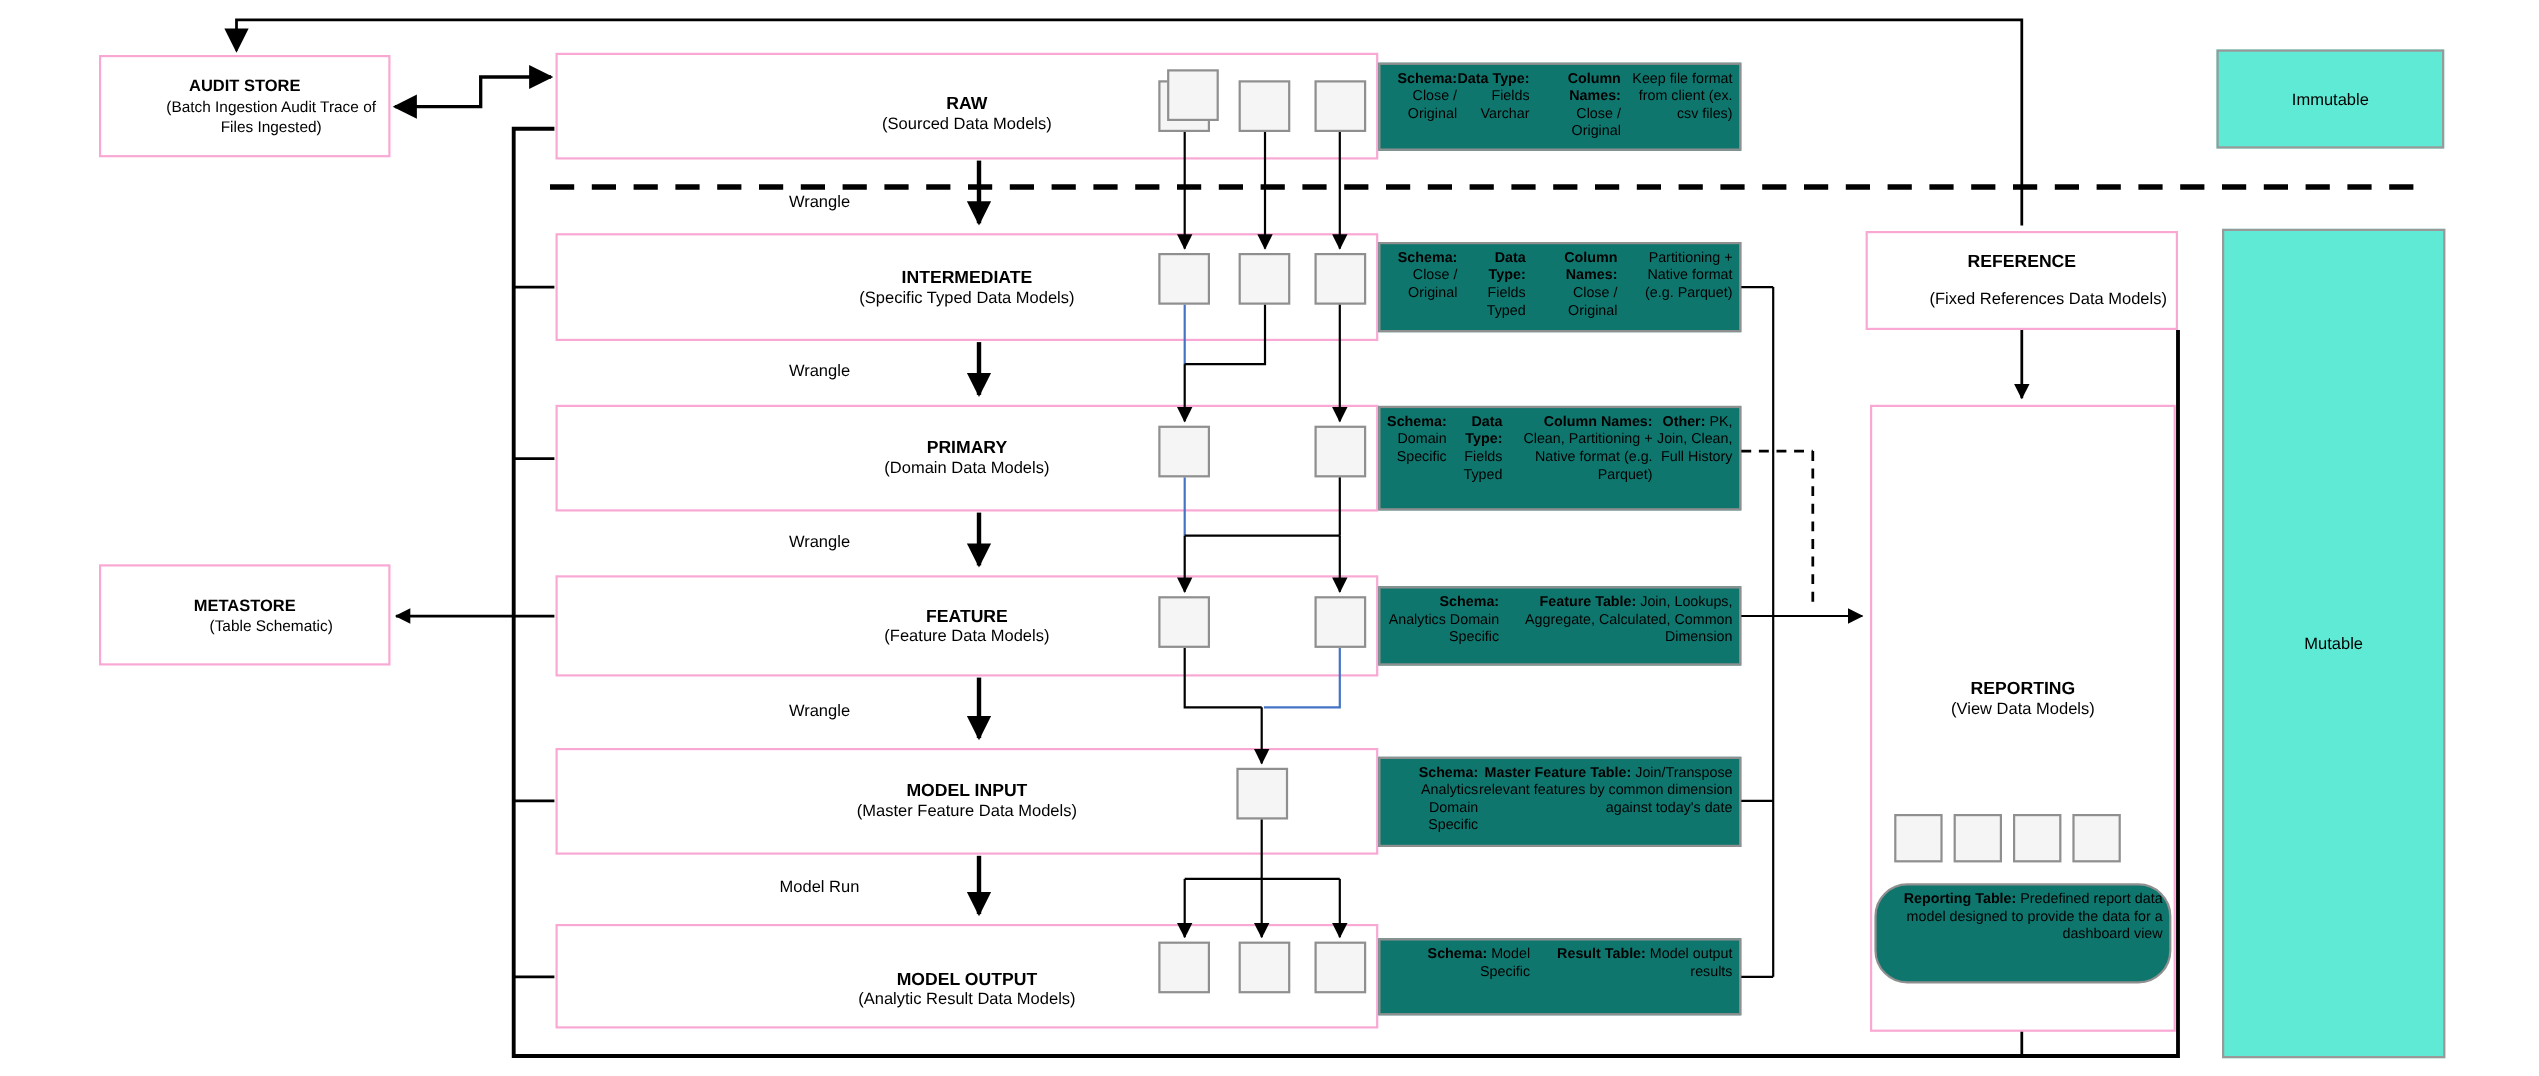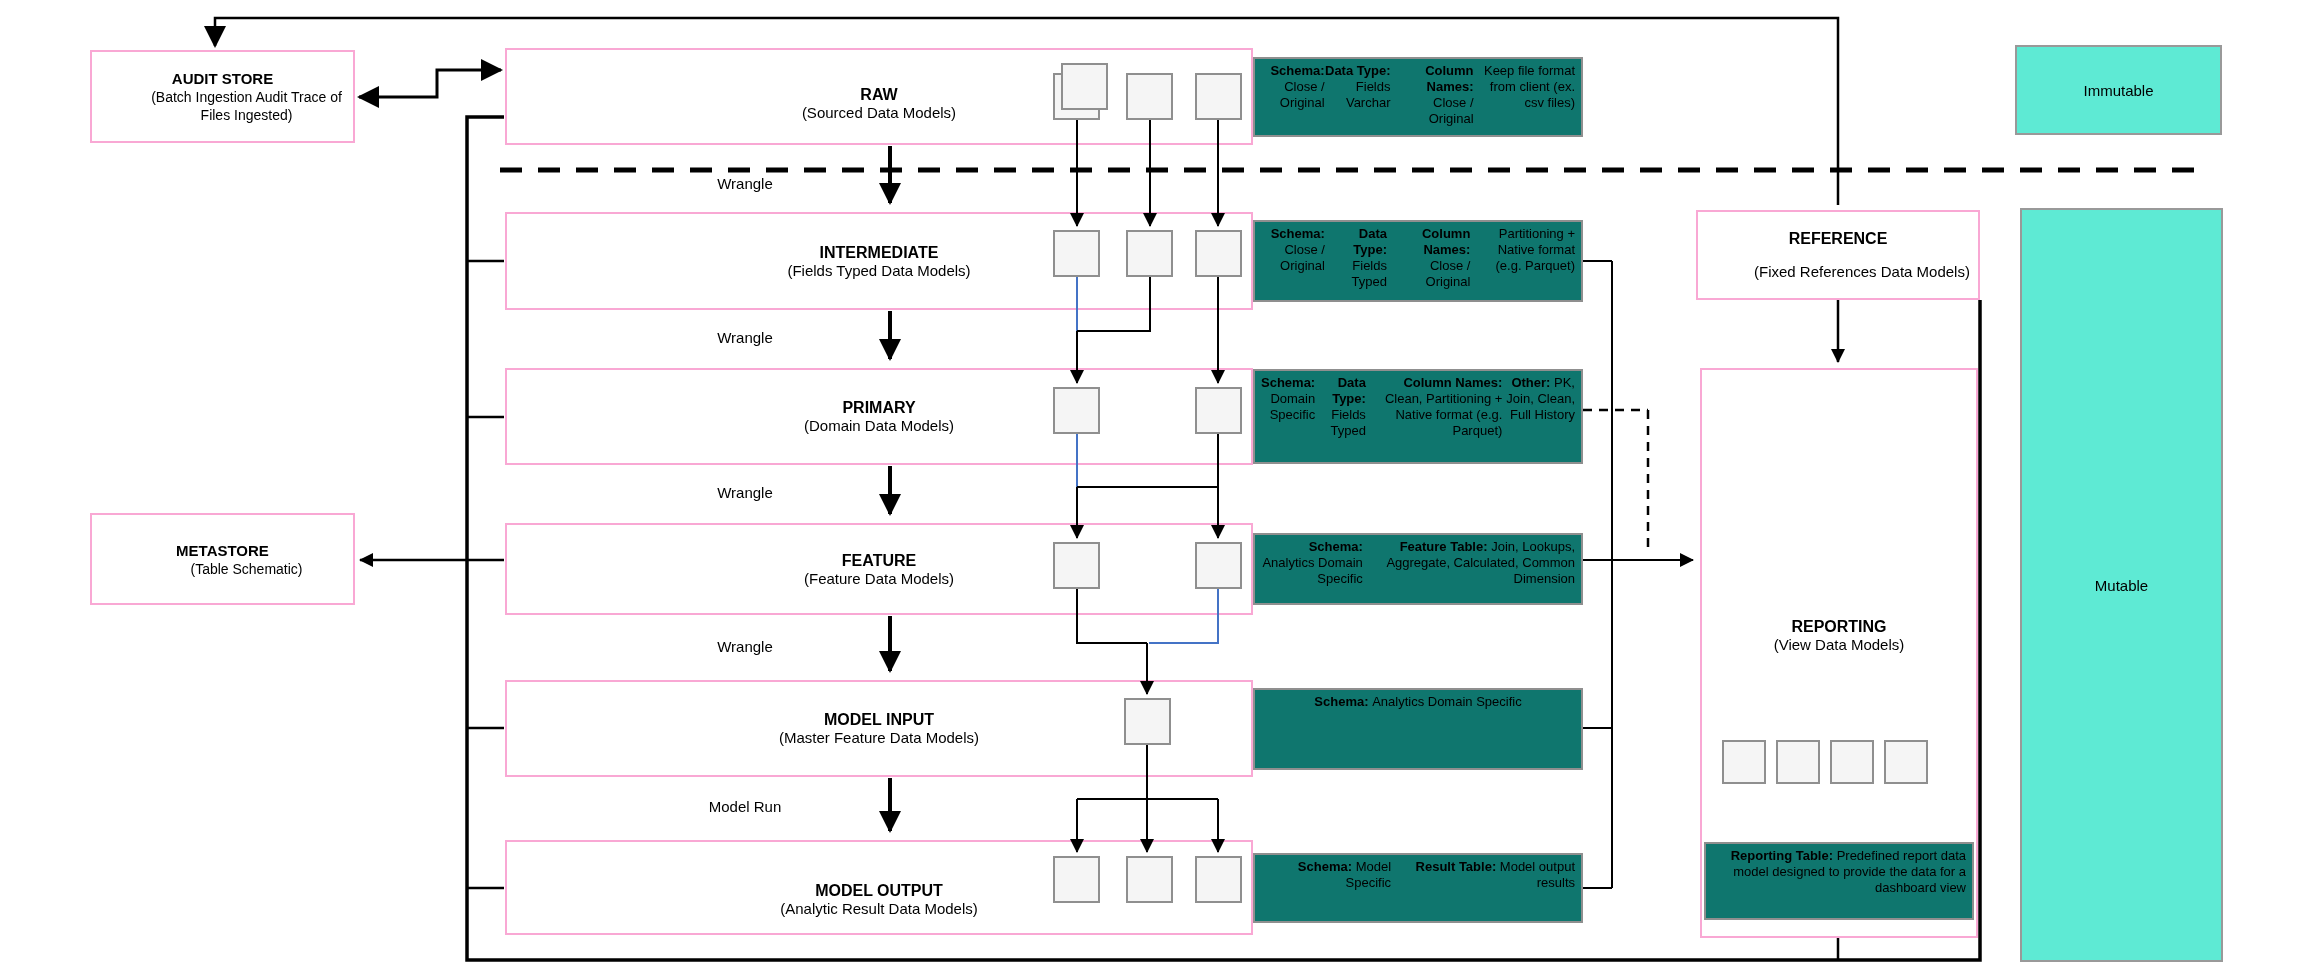--- a/index.html
+++ b/index.html
@@ -50,21 +50,21 @@
   <div class="box" style="left:505px;top:523px;width:748px;height:92px;"></div>
   <div class="box" style="left:505px;top:680px;width:748px;height:97px;"></div>
   <div class="box" style="left:505px;top:840px;width:748px;height:95px;"></div>
 
   <div class="stage-label" style="top:48px;height:111px;">
     <div class="t" style="font-weight:bold;font-size:16px;">RAW</div>
     <div class="s" style="font-size:15px;">(Sourced Data Models)</div>
   </div>
   <div class="stage-label" style="top:212px;height:98px;">
     <div class="t" style="font-weight:bold;font-size:16px;">INTERMEDIATE</div>
-    <div class="s" style="font-size:15px;">(Fields Typed Data Models)</div>
+    <div class="s" style="font-size:15px;">(Specific Typed Data Models)</div>
   </div>
   <div class="stage-label" style="top:368px;height:97px;">
     <div class="t" style="font-weight:bold;font-size:16px;">PRIMARY</div>
     <div class="s" style="font-size:15px;">(Domain Data Models)</div>
   </div>
   <div class="stage-label" style="top:523px;height:92px;">
     <div class="t" style="font-weight:bold;font-size:16px;">FEATURE</div>
     <div class="s" style="font-size:15px;">(Feature Data Models)</div>
   </div>
   <div class="stage-label" style="top:680px;height:97px;">
@@ -93,20 +93,21 @@
       <div class="ann-line"><b>Data Type: </b>Fields Typed</div>
       <div class="ann-line"><b>Column Names: </b>Clean, Partitioning + Native format (e.g. Parquet)</div>
       <div class="ann-line"><b>Other: </b>PK, Join, Clean, Full History</div>
     </div>
   <div class="ann" style="top:533px;height:72px;">
       <div class="ann-line"><b>Schema: </b>Analytics Domain Specific</div>
       <div class="ann-line"><b>Feature Table: </b>Join, Lookups, Aggregate, Calculated, Common Dimension</div>
     </div>
   <div class="ann" style="top:688px;height:82px;">
       <div class="ann-line"><b>Schema: </b>Analytics Domain Specific</div>
+      <div class="ann-line"><b>Master Feature Table: </b>Join/Transpose relevant features by common dimension against today's date</div>
     </div>
   <div class="ann" style="top:853px;height:70px;">
       <div class="ann-line"><b>Schema: </b>Model Specific</div>
       <div class="ann-line"><b>Result Table: </b>Model output results</div>
     </div>
 
   <div class="fsq stack" style="left:1053px;top:73px;"></div>
   <div class="fsq" style="left:1126px;top:73px;"></div>
   <div class="fsq" style="left:1195px;top:73px;"></div>
 
@@ -139,21 +140,21 @@
 
   <div class="box" style="left:1700px;top:368px;width:278px;height:570px;justify-content:flex-start;"></div>
   <div class="stage-label" style="left:1700px;width:278px;top:600px;height:70px;">
     <div class="t" style="font-weight:bold;font-size:16px;">REPORTING</div>
     <div class="s" style="font-size:15px;">(View Data Models)</div>
   </div>
   <div class="rsq" style="left:1722px;top:740px;"></div>
   <div class="rsq" style="left:1776px;top:740px;"></div>
   <div class="rsq" style="left:1830px;top:740px;"></div>
   <div class="rsq" style="left:1884px;top:740px;"></div>
-  <div class="ann" style="left:1704px;width:270px;top:842px;height:78px;">
+  <div class="ann" style="left:1704px;width:270px;top:803px;height:91px;border-radius:30px;">
       <div class="ann-line"><b>Reporting Table: </b>Predefined report data model designed to provide the data for a dashboard view</div>
     </div>
 
   <div class="graybox" style="left:2015px;top:45px;width:207px;height:90px;">Immutable</div>
   <div class="graybox" style="left:2020px;top:208px;width:203px;height:754px;">Mutable</div>
 
   <svg class="wires" width="2308" height="978" viewBox="0 0 2308 978">
     <defs>
       <marker id="ah" markerUnits="userSpaceOnUse" markerWidth="16" markerHeight="16" refX="14" refY="8" orient="auto-start-reverse">
         <path d="M1,1 L15,8 L1,15 Z" fill="#000"></path>

